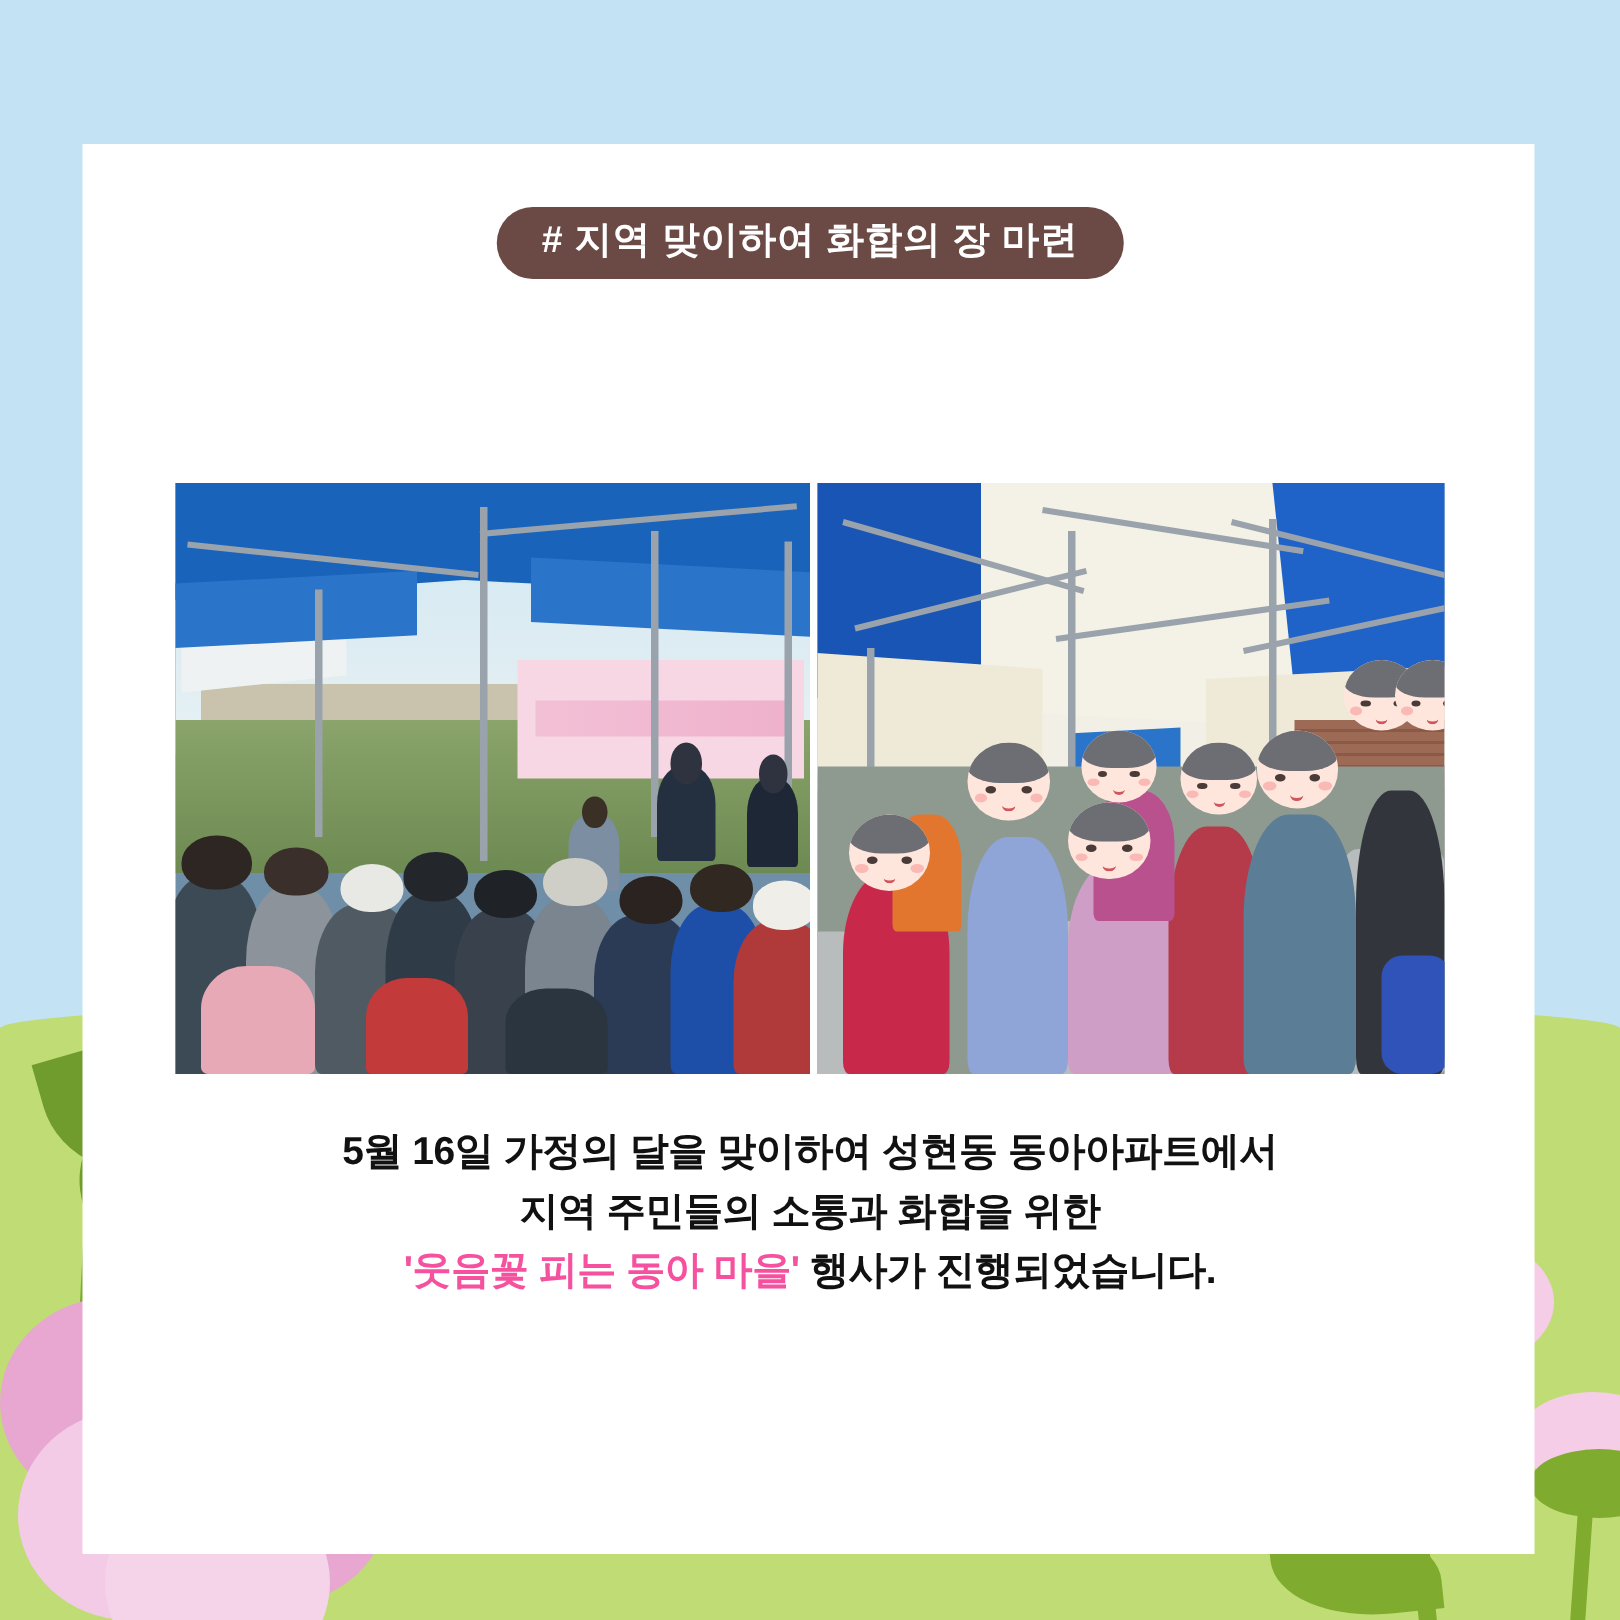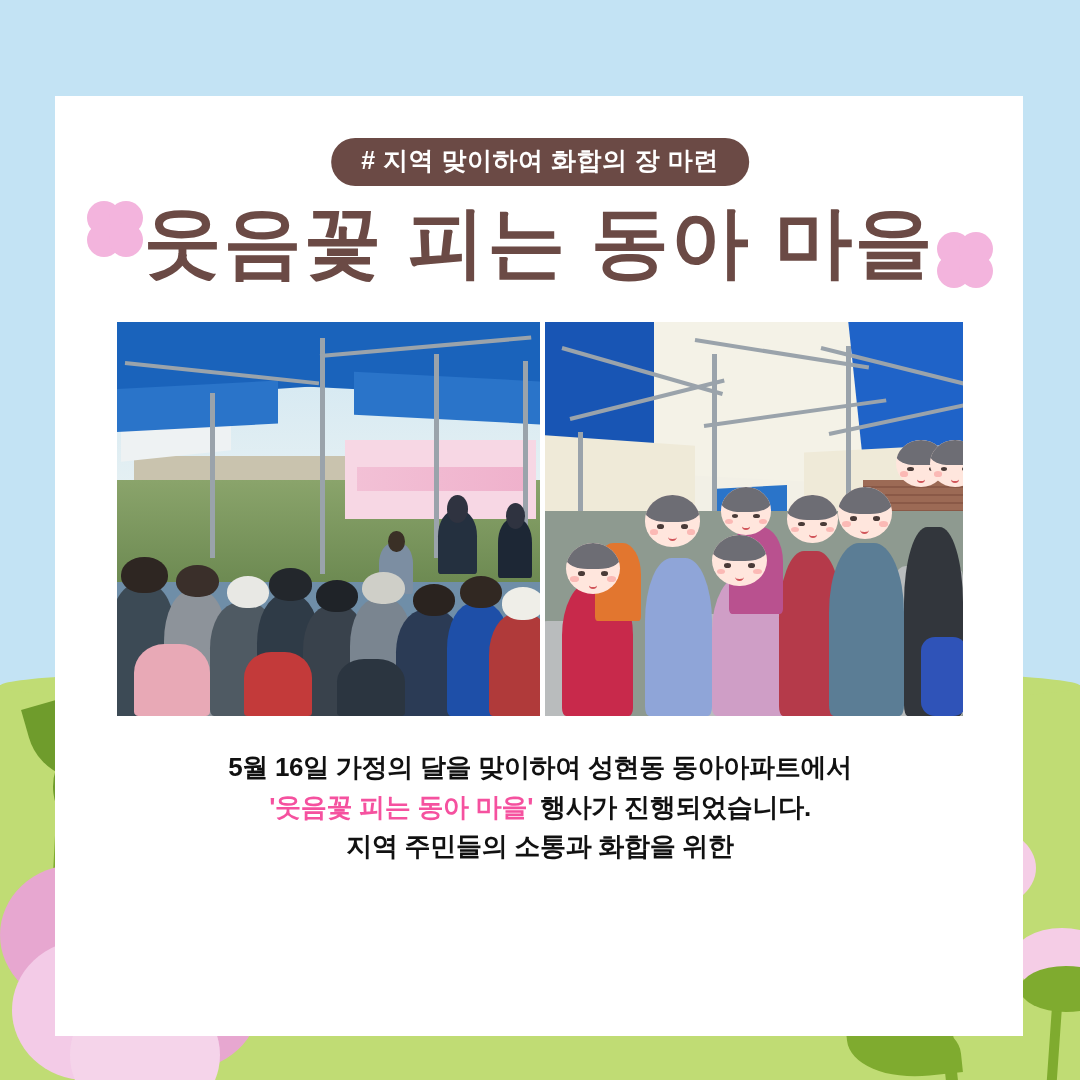--- a/index.html
+++ b/index.html
@@ -175,35 +175,20 @@
         Q 890,940 818,930 Q 742,920 668,932 Q 590,944 514,930
         Q 438,918 362,930 Q 286,942 212,930 Q 140,918 66,930
         Q 28,936 10,924
         Q 2,850 10,776 Q 18,700 8,626 Q 0,552 10,478
         Q 18,404 8,330 Q 0,256 10,182 Q 16,110 8,14 Z"></path>
     </svg>
   </div>
 
   <div class="badge"># 지역 맞이하여 화합의 장 마련</div>
 
-  <div class="title-row">
-    <div class="clover left">
-      <span></span>
-        <span></span>
-        <span></span>
-        <span></span>
-    </div>
-    <div class="title">웃음꽃 피는 동아 마을</div>
-    <div class="clover right">
-      <span></span>
-        <span></span>
-        <span></span>
-        <span></span>
-    </div>
-  </div>
 
   <div class="photos">
 
     <div class="photo left">
       <div class="p1-sky"></div>
       <div class="p1-wall"></div>
       <div class="p1-fence"></div>
       <div class="p1-hedge"></div>
       <div class="p1-ground"></div>
 
@@ -362,17 +347,17 @@
           <div class="eye l"></div>
           <div class="eye r"></div>
         <div class="cheekl"></div>
           <div class="mouth"></div>
       </div>
     </div>
   </div>
 
   <div class="body-text">
     <span class="ln">5월 16일 가정의 달을 맞이하여 성현동 동아아파트에서</span>
+    <span class="ln">지역 주민들의 소통과 화합을 위한</span>
     <span class="ln"><span class="hl">'웃음꽃 피는 동아 마을'</span><span> 행사가 진행되었습니다.</span></span>
-    <span class="ln">지역 주민들의 소통과 화합을 위한</span>
   </div>
 
 </div>
 
 </body></html>

